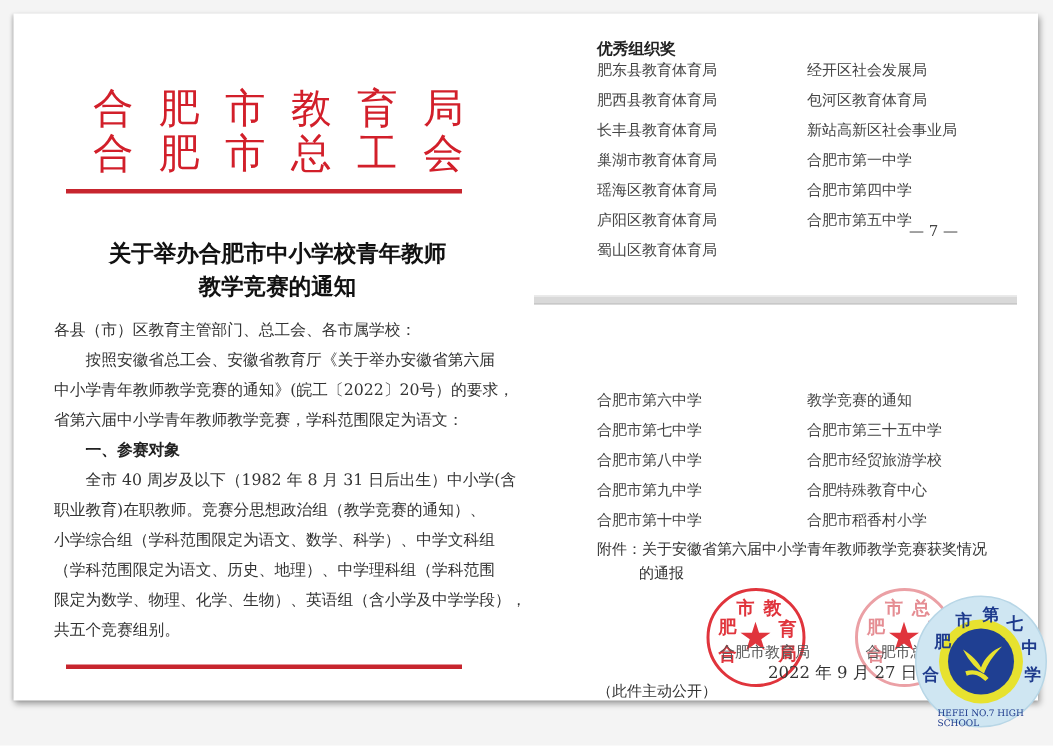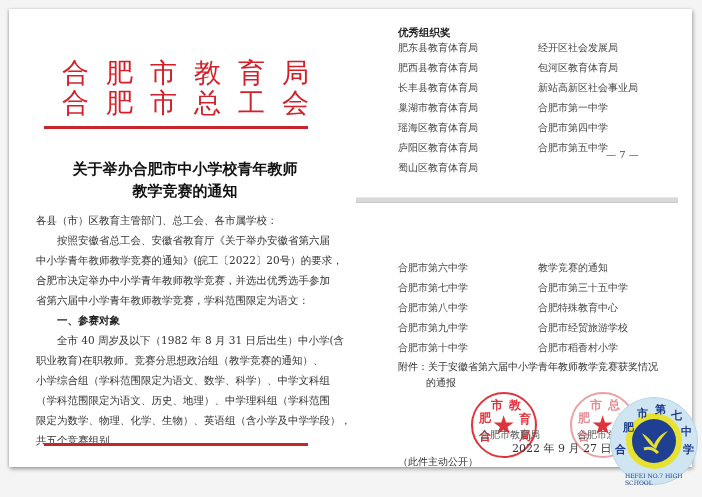--- a/index.html
+++ b/index.html
@@ -37,21 +37,20 @@
 <div class="abs red-title" style="top:88px;">合肥市总工会</div>
 <div class="abs red-rule" style="left:44px;top:126px;width:264px;"></div>
 
 <div class="abs doc-title" style="top:158px;">关于举办合肥市中小学校青年教师</div>
 <div class="abs doc-title" style="top:180px;">教学竞赛的通知</div>
 
 <div class="abs body-text" style="top:210px;">
   <div>各县（市）区教育主管部门、总工会、各市属学校：</div>
   <div class="indent">按照安徽省总工会、安徽省教育厅《关于举办安徽省第六届</div>
   <div>中小学青年教师教学竞赛的通知》(皖工〔2022〕20号）的要求，</div>
-  <div>合肥市决定举办中小学青年教师教学竞赛，并选出优秀选手参加</div>
   <div>省第六届中小学青年教师教学竞赛，学科范围限定为语文：</div>
   <div class="indent bold">一、参赛对象</div>
   <div class="indent">全市 40 周岁及以下（1982 年 8 月 31 日后出生）中小学(含</div>
   <div>职业教育)在职教师。竞赛分思想政治组（教学竞赛的通知）、</div>
   <div>小学综合组（学科范围限定为语文、数学、科学）、中学文科组</div>
   <div>（学科范围限定为语文、历史、地理）、中学理科组（学科范围</div>
   <div>限定为数学、物理、化学、生物）、英语组（含小学及中学学段），</div>
   <div>共五个竞赛组别。</div>
 </div>
 <div class="abs red-rule" style="left:44px;top:443px;width:264px;"></div>
@@ -81,22 +80,22 @@
 <div class="abs list-col" style="left:398px;top:258px;">
   <div>合肥市第六中学</div>
   <div>合肥市第七中学</div>
   <div>合肥市第八中学</div>
   <div>合肥市第九中学</div>
   <div>合肥市第十中学</div>
 </div>
 <div class="abs list-col" style="left:538px;top:258px;">
   <div>教学竞赛的通知</div>
   <div>合肥市第三十五中学</div>
+  <div>合肥市经贸旅游学校</div>
   <div>合肥特殊教育中心</div>
-  <div>合肥市经贸旅游学校</div>
   <div>合肥市稻香村小学</div>
 </div>
 
 <div class="abs list-col" style="left:398px;top:357px;color:#333;text-align:right;">附件：关于安徽省第六届中小学青年教师教学竞赛获奖情况</div>
 <div class="abs list-col" style="left:426px;top:373px;color:#333;">的通报</div>
 
 <div class="abs seal" style="left:471px;top:392px;">
   <span class="arc" style="left:6px;top:34px;">合</span>
   <span class="arc" style="left:6px;top:16px;">肥</span>
   <span class="arc" style="left:18px;top:3px;">市</span>

